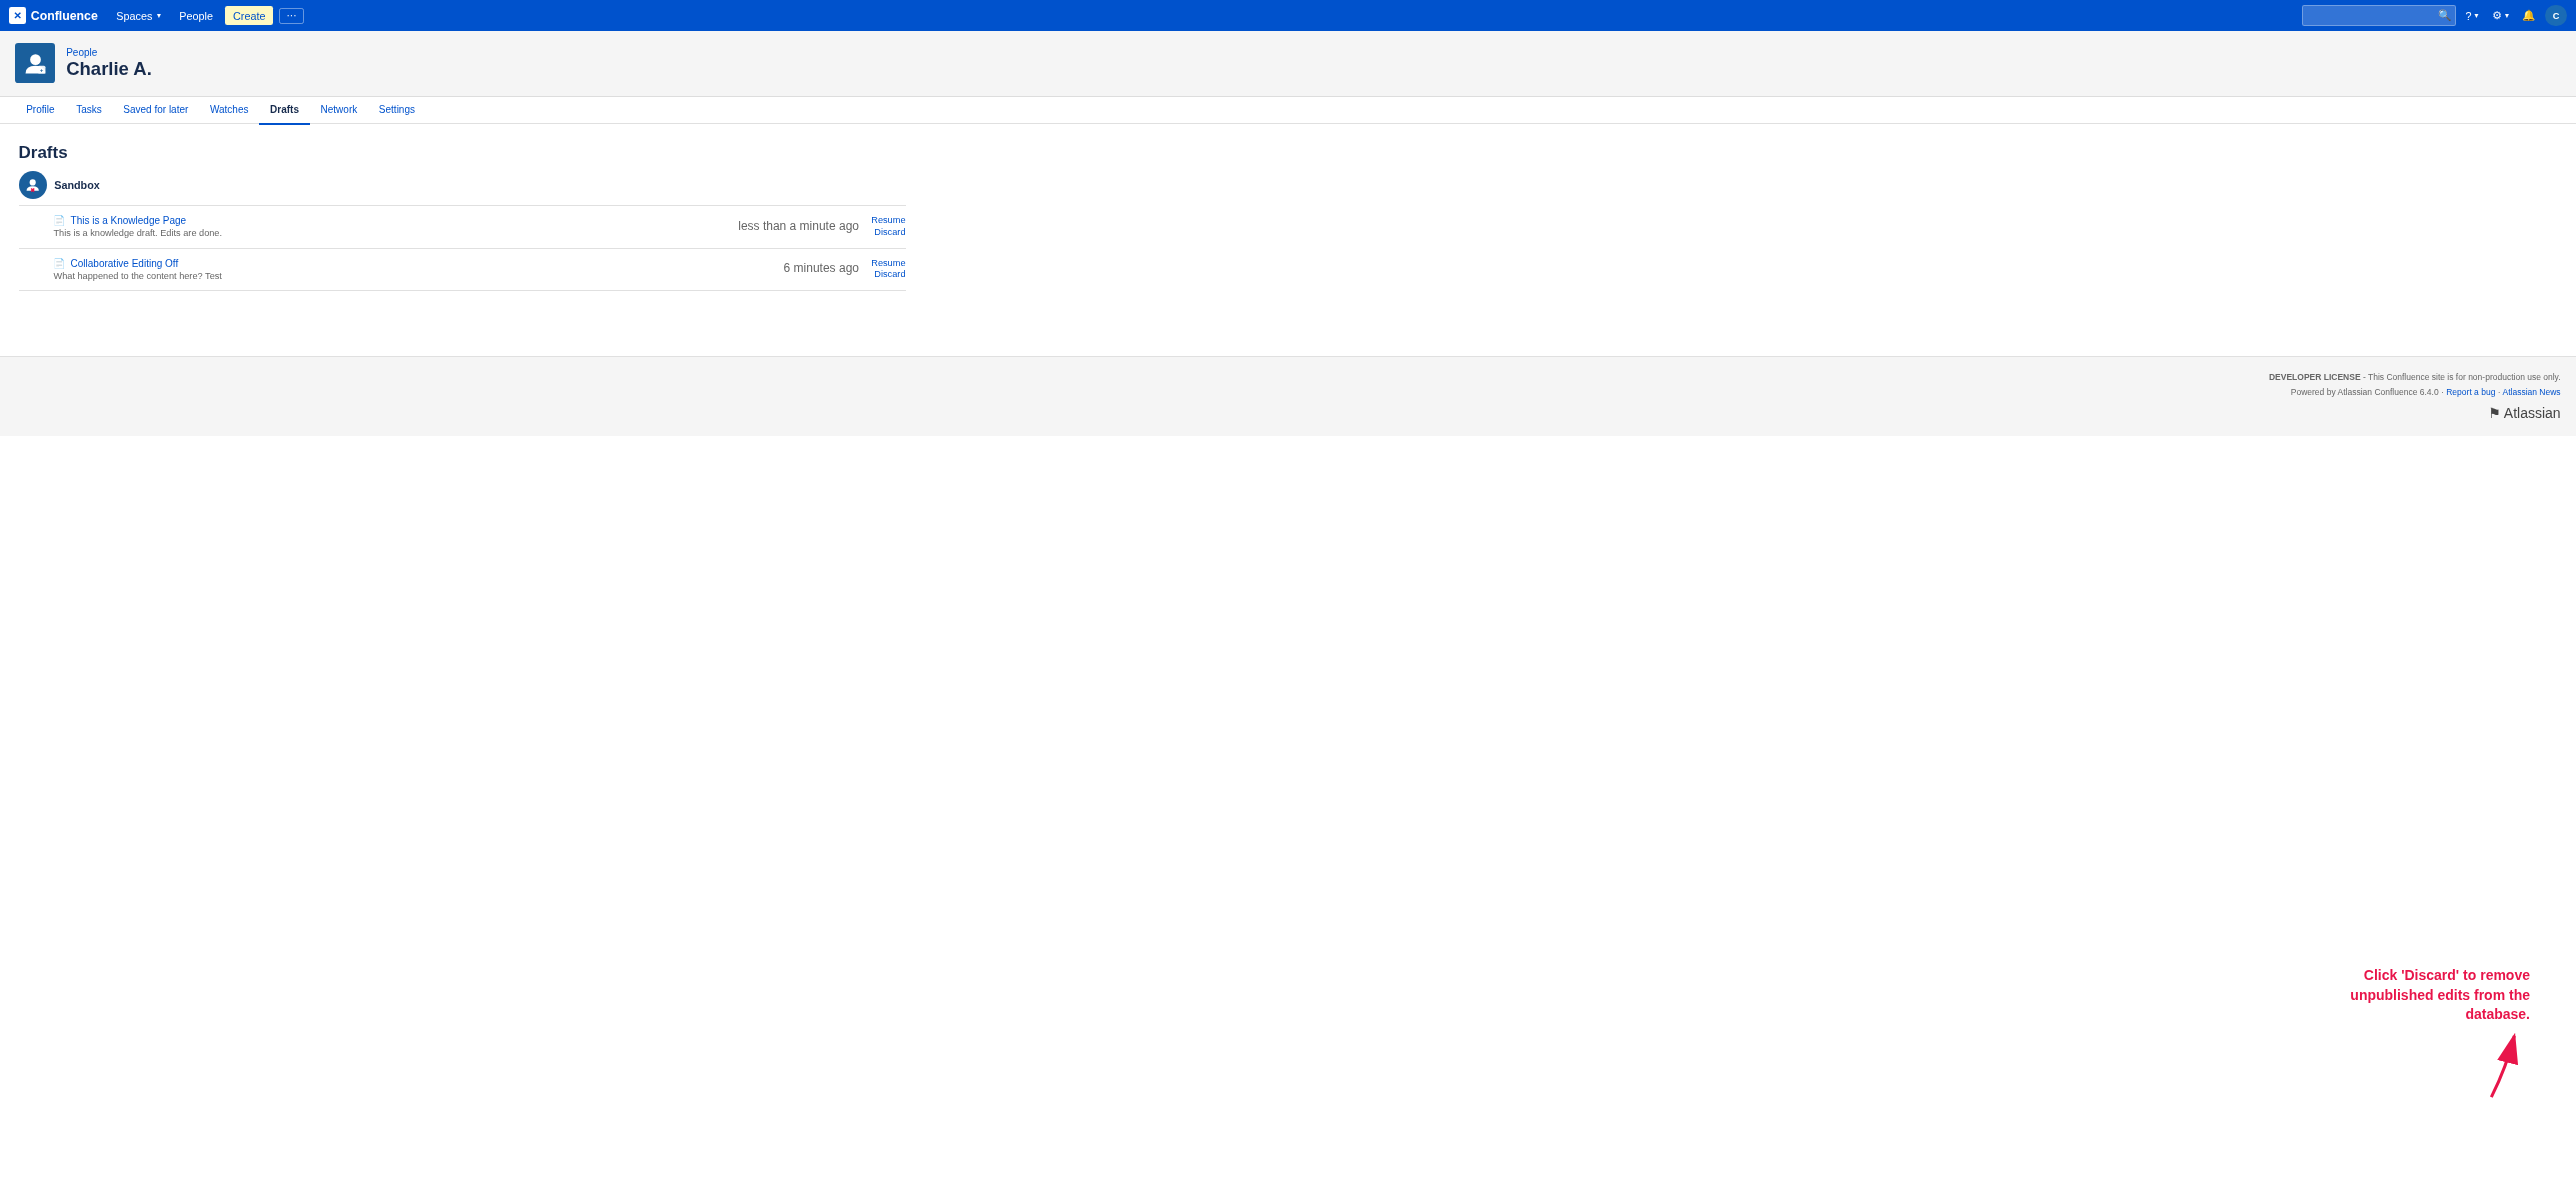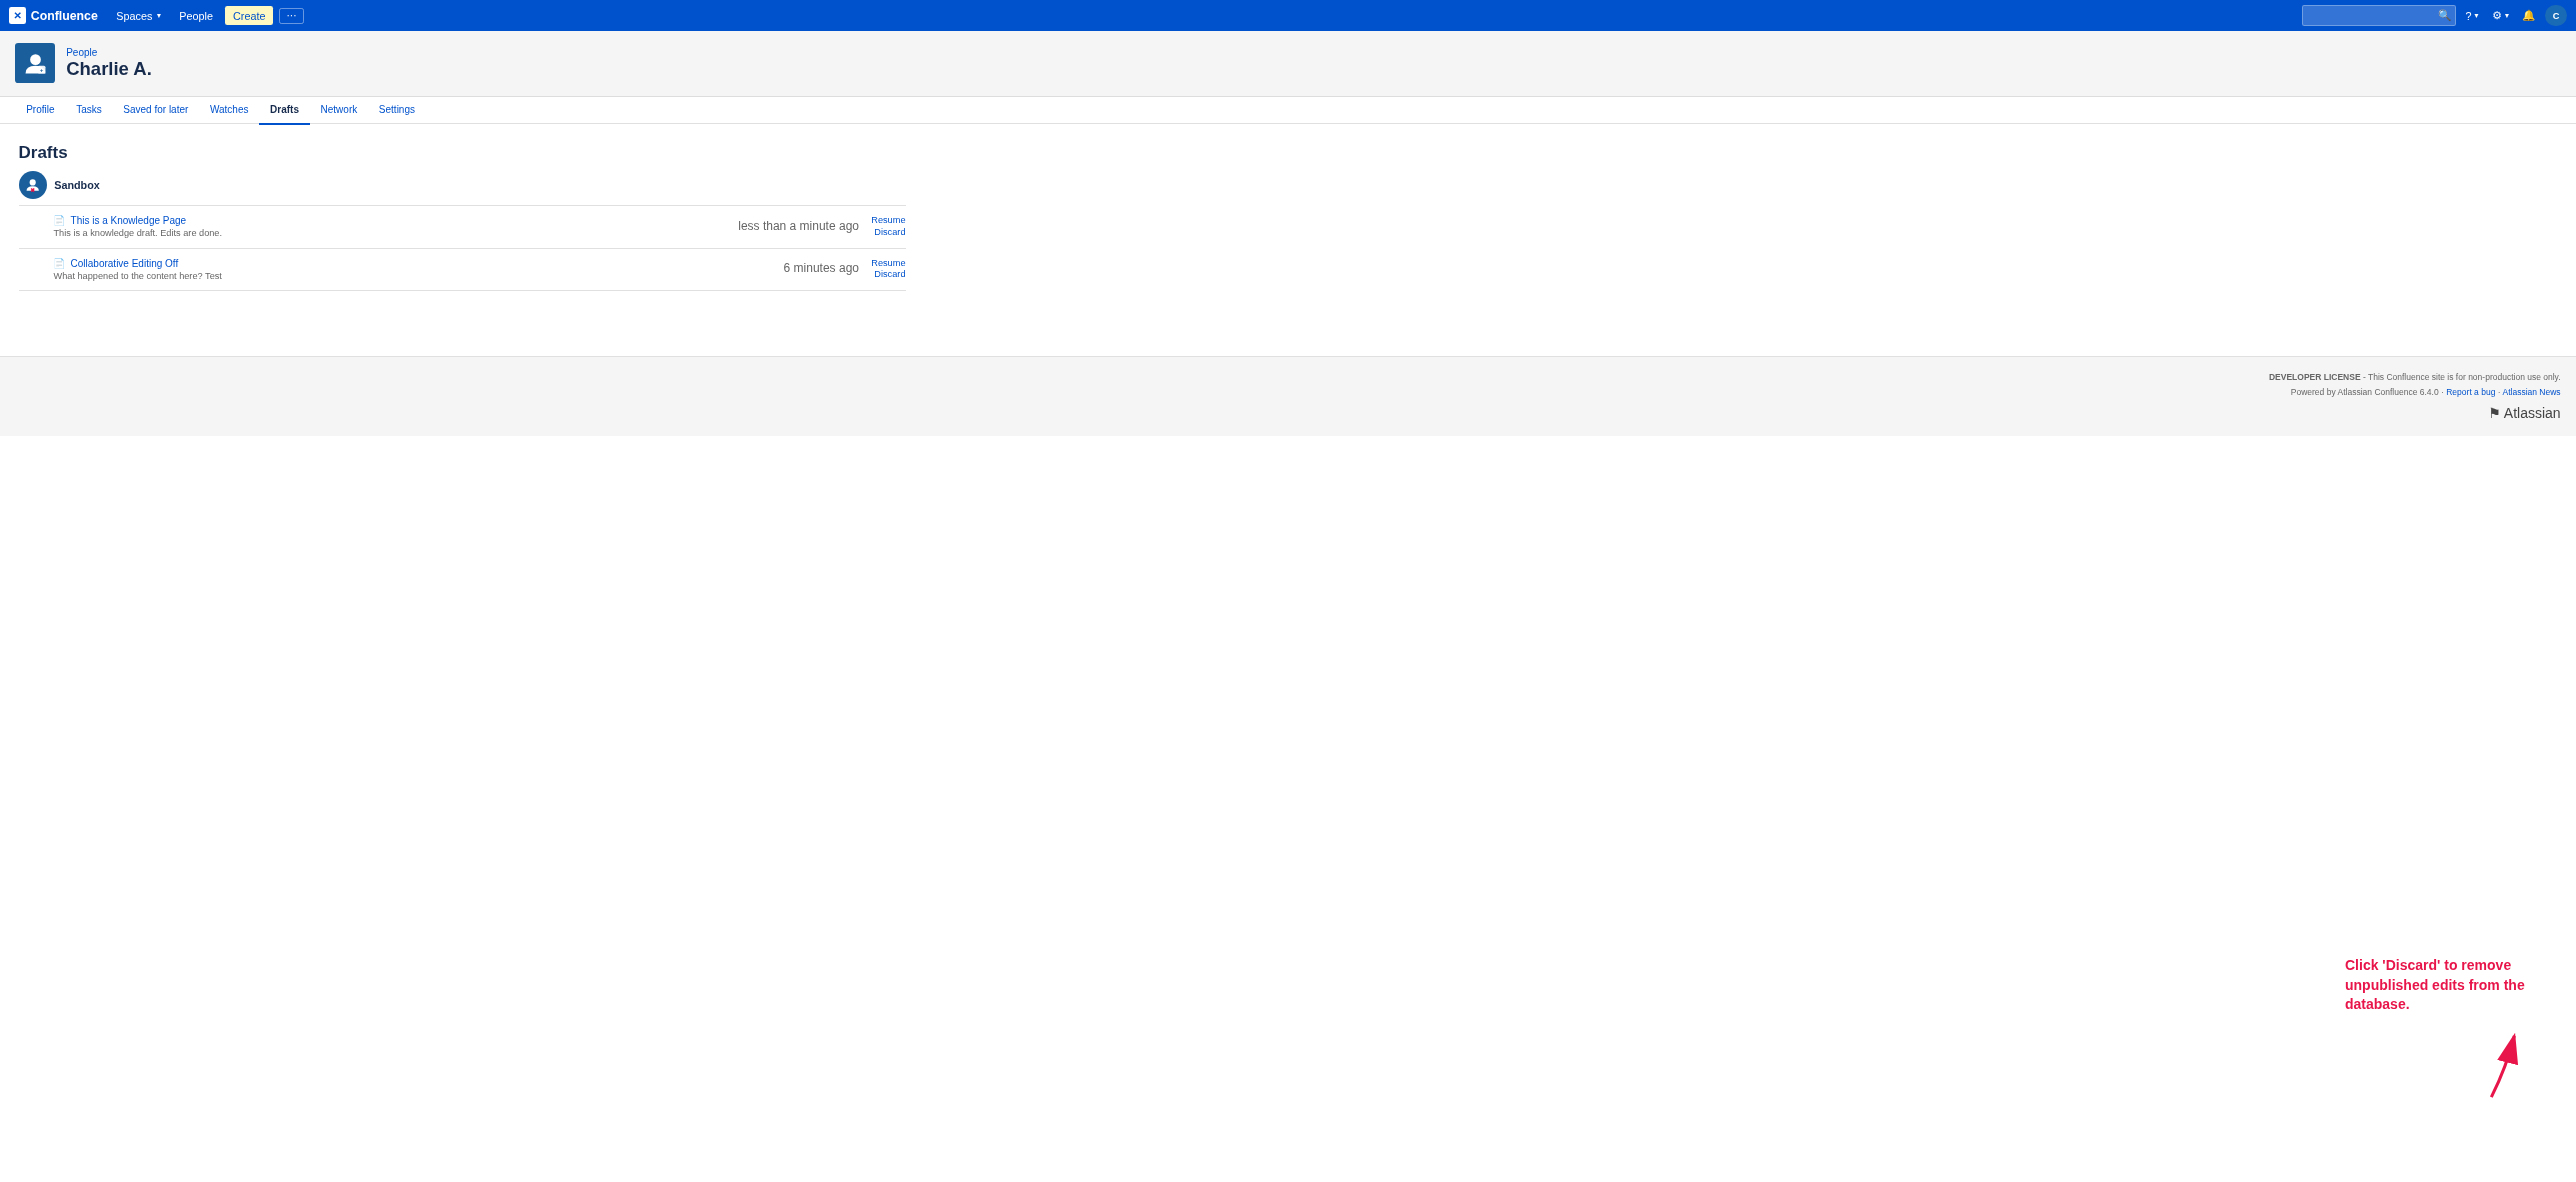--- a/index.html
+++ b/index.html
@@ -288,24 +288,24 @@
     .annotation-container {
       position: fixed;
       bottom: 77px;
       right: 46px;
       pointer-events: none;
     }
     .annotation-text {
       color: #e8154a;
       font-size: 14px;
       font-weight: 700;
-      text-align: left;
+      text-align: right;
       max-width: 185px;
       line-height: 1.4;
-      margin-bottom: 13px;
+      margin-bottom: 3px;
     }
     .arrow-svg {
       display: block;
       margin-left: auto;
       margin-right: 7.7px;
     }
 
     
     .footer {
       background: #f5f5f5;

